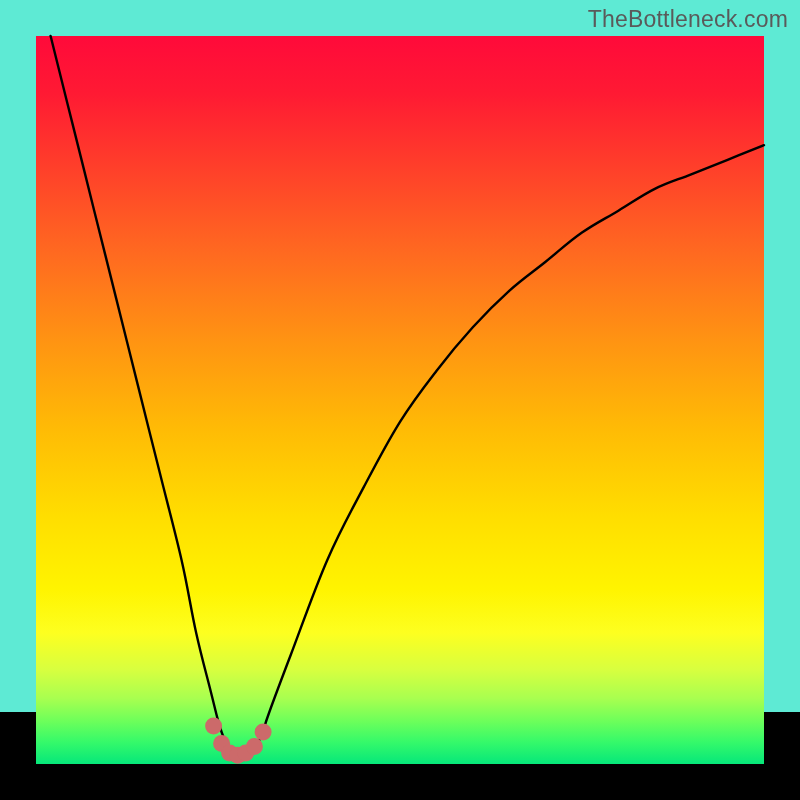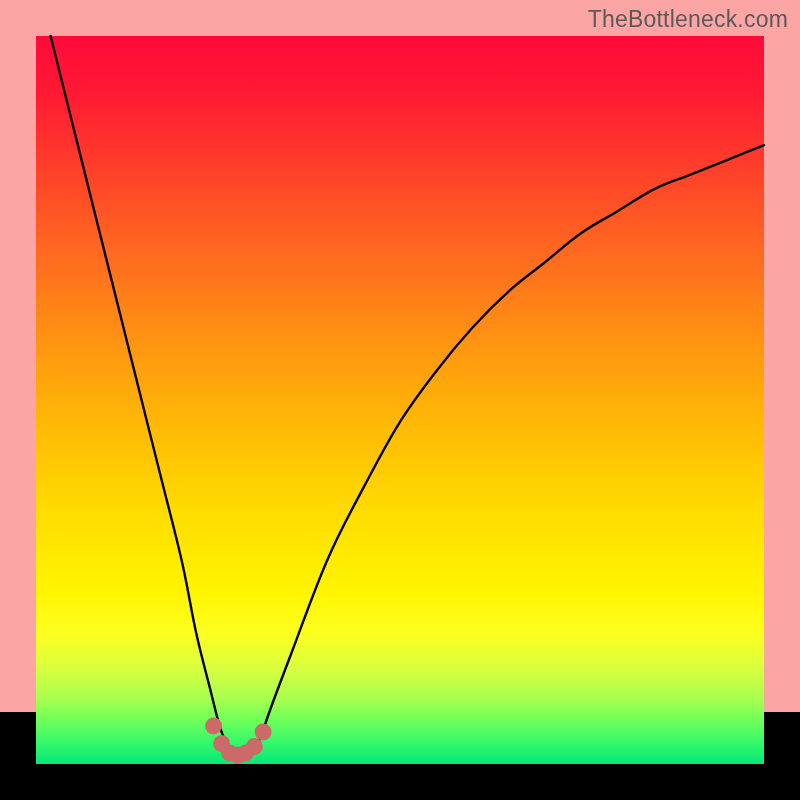--- a/index.html
+++ b/index.html
@@ -10,21 +10,21 @@
     overflow: hidden;
     background: #000;
     font-family: Arial, Helvetica, sans-serif;
   }
   .frame {
     position: absolute;
     left: 0;
     top: 0;
     width: 800px;
     height: 712px;
-    background: #fca5a5;
+    background: #5eead4;
   }
   .plot {
     position: absolute;
     left: 36px;
     top: 36px;
     width: 728px;
     height: 728px;
     
     background: linear-gradient(
       to bottom,

